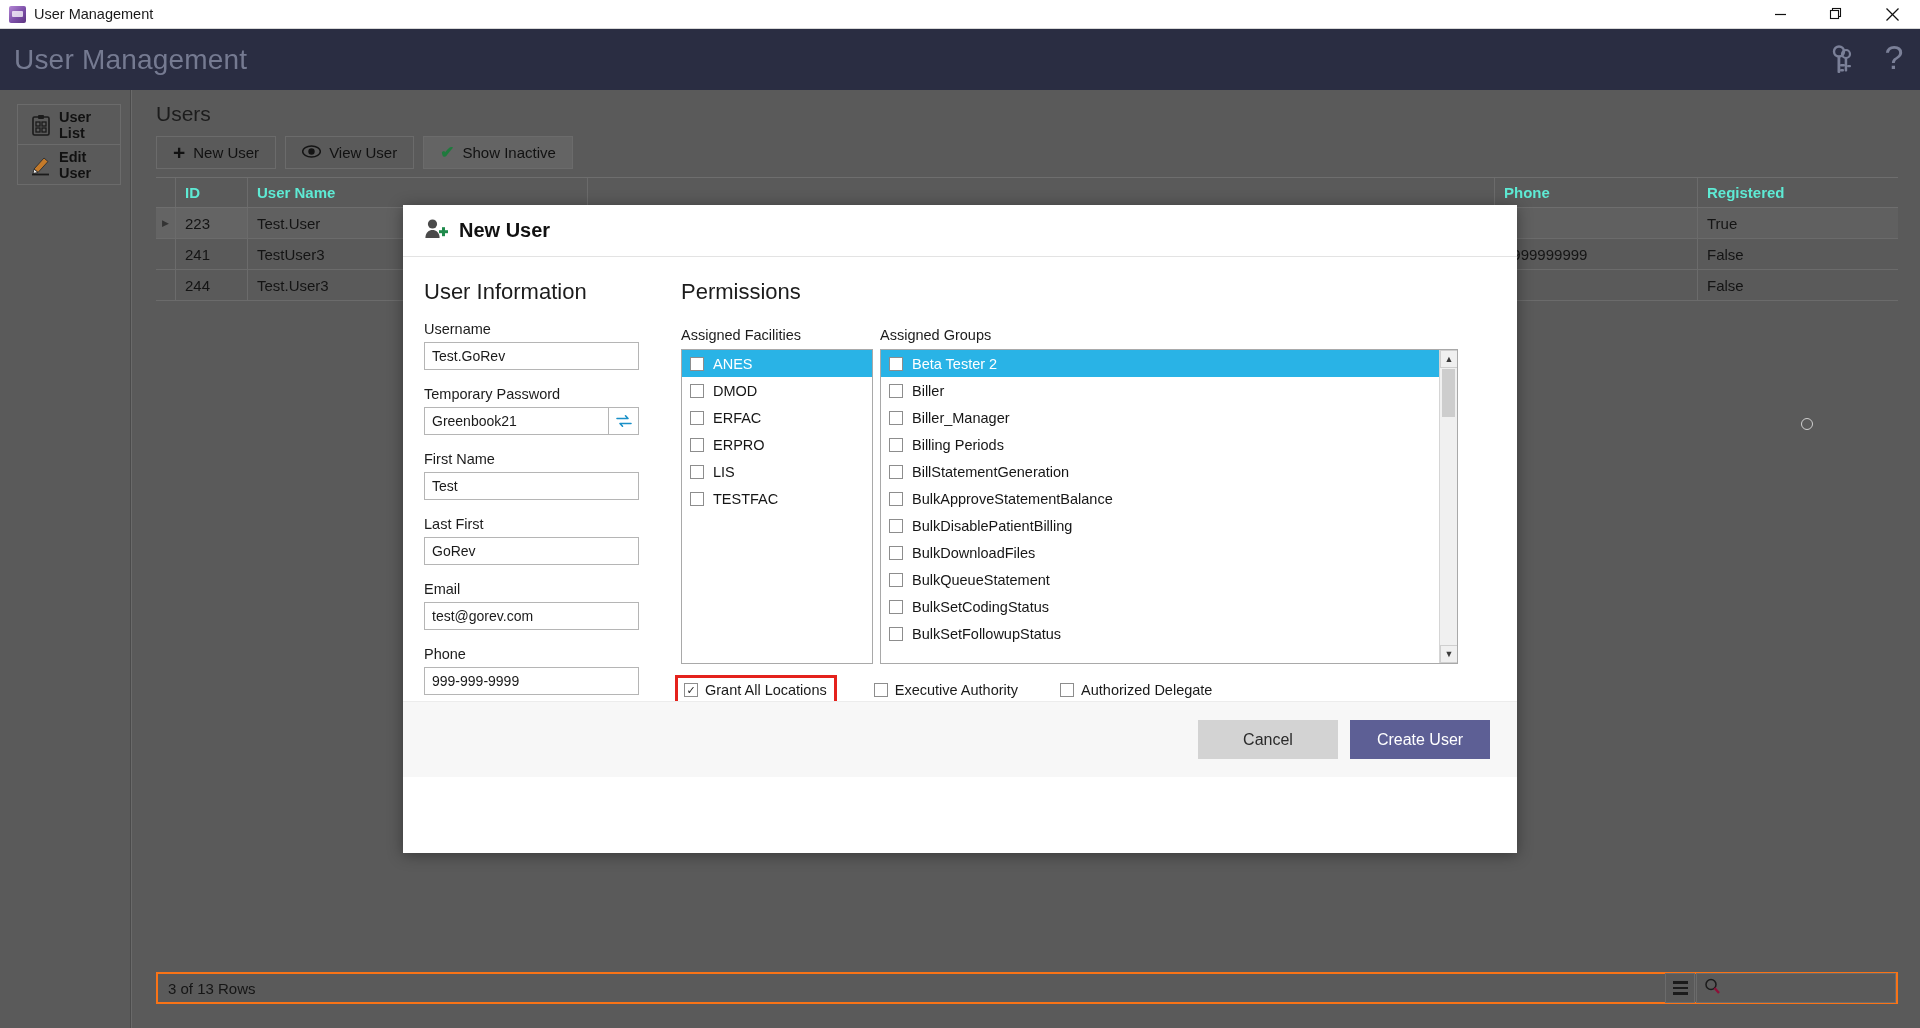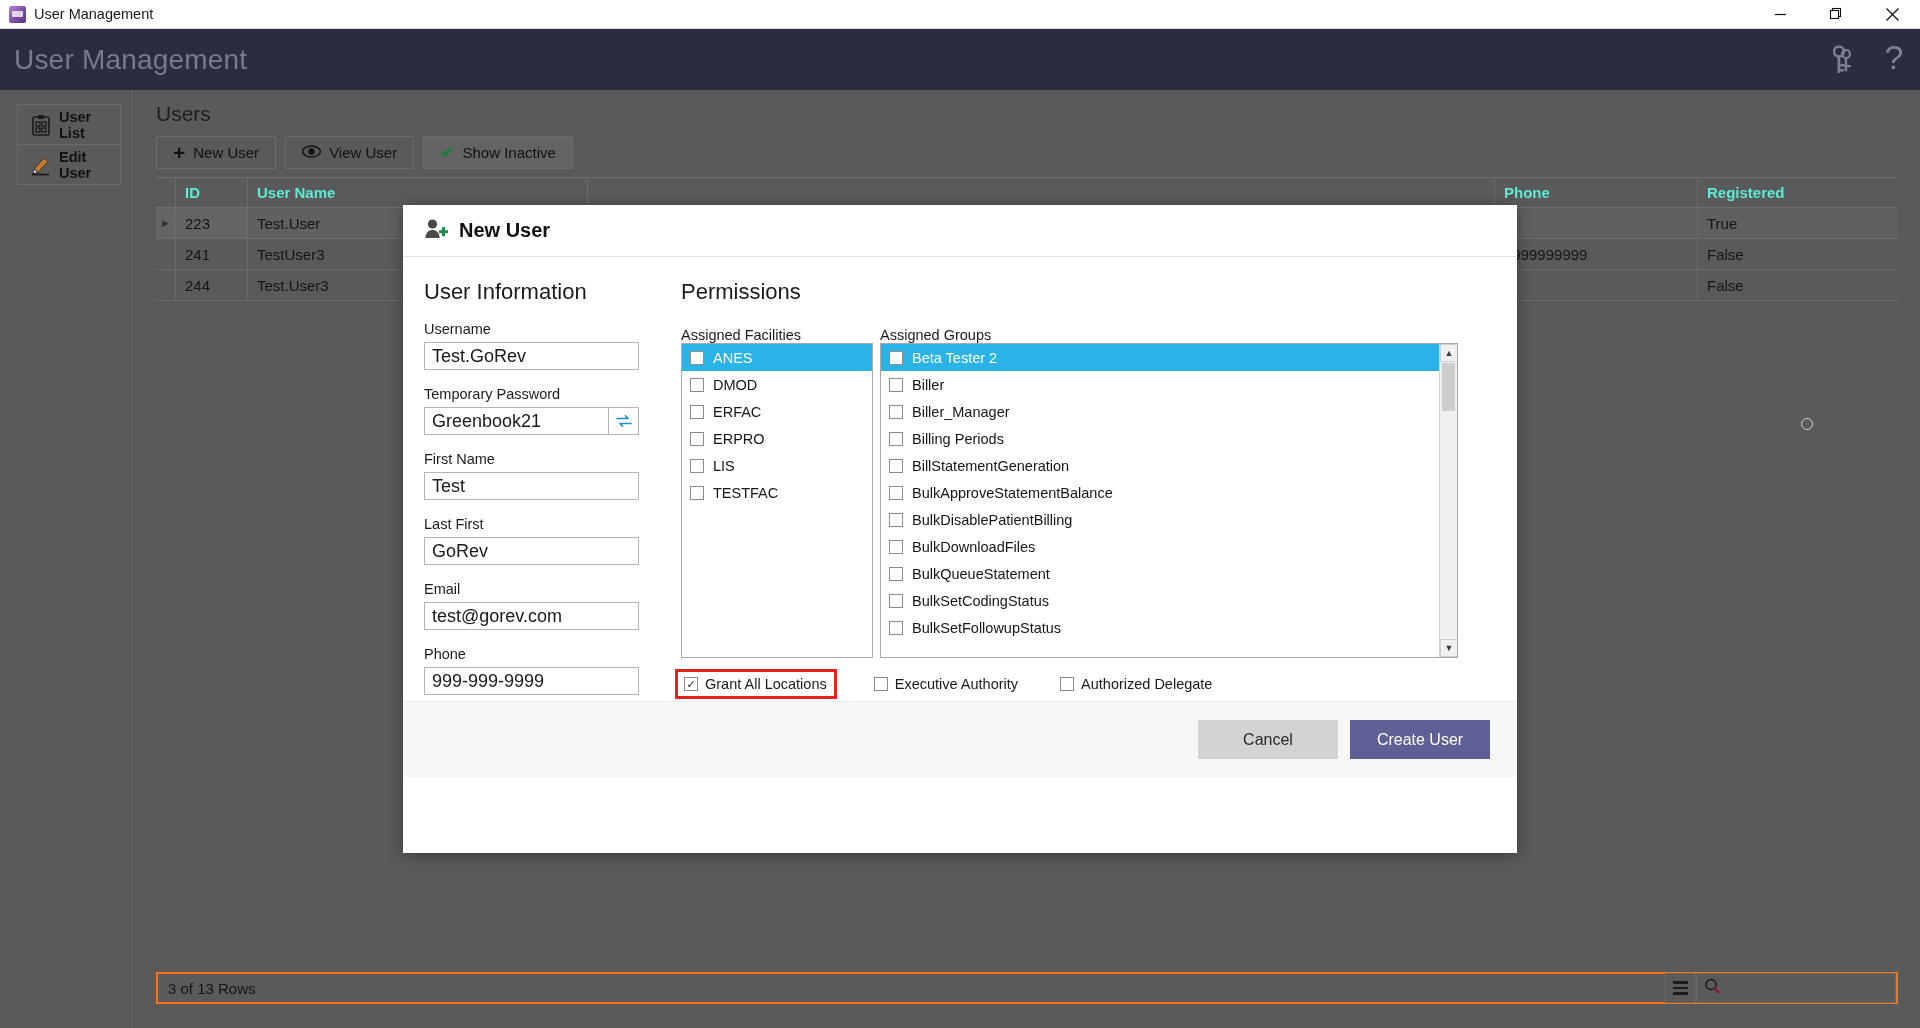--- a/index.html
+++ b/index.html
@@ -169,41 +169,41 @@
   .sec-title { font-size: 22px; color: #1c1c1c; font-weight: 400; }
 
   .col-left { position: absolute; left: 21px; top: 22px; width: 250px; }
   .col-right { position: absolute; left: 278px; top: 22px; width: 820px; }
 
   .fld { margin-top: 16px; }
   .fld:first-of-type { margin-top: 22px; }
   .fld label { display: block; font-size: 14.5px; color: #1c1c1c; margin-bottom: 5px; }
   .fld input {
     width: 215px; height: 28px; border: 1px solid #b5b5b5; background: #fff;
-    font-size: 18px; color: #1a1a1a; padding: 0 7px;
+    font-size: 14px; color: #1a1a1a; padding: 0 7px;
     font-family: "Liberation Sans", sans-serif;
   }
   .fld.pw { display: block; }
   .pw-row { display: flex; }
   .pw-row input { width: 185px; }
   .pw-btn {
     width: 30px; height: 28px; border: 1px solid #b5b5b5; border-left: none;
     background: #fff; display: flex; align-items: center; justify-content: center;
     color: #1a90c8; font-size: 17px;
   }
   .chk-row { margin-top: 26px; display: flex; align-items: center; gap: 7px; font-size: 14.5px; color: #1a1a1a; }
   .cbox {
     width: 14px; height: 14px; border: 1px solid #8d8d8d; background: #fff;
     display: inline-flex; align-items: center; justify-content: center; flex: none;
     font-size: 11px; color: #222; line-height: 1;
   }
 
   
   .perm-cols { display: flex; margin-top: 22px; gap: 7px; }
-  .perm-col-label { font-size: 14.5px; color: #1c1c1c; }
+  .perm-col-label { font-size: 14.5px; color: #1c1c1c; margin-bottom: 6px; }
   .listbox {
     border: 1px solid #a9a9a9; background: #fff; overflow: hidden;
     position: relative;
   }
   .lb-fac { width: 192px; height: 315px; }
   .lb-grp { width: 578px; height: 315px; }
   .lb-item {
     height: 27px; display: flex; align-items: center; gap: 9px;
     padding-left: 8px; font-size: 14.5px; color: #161616;
   }

